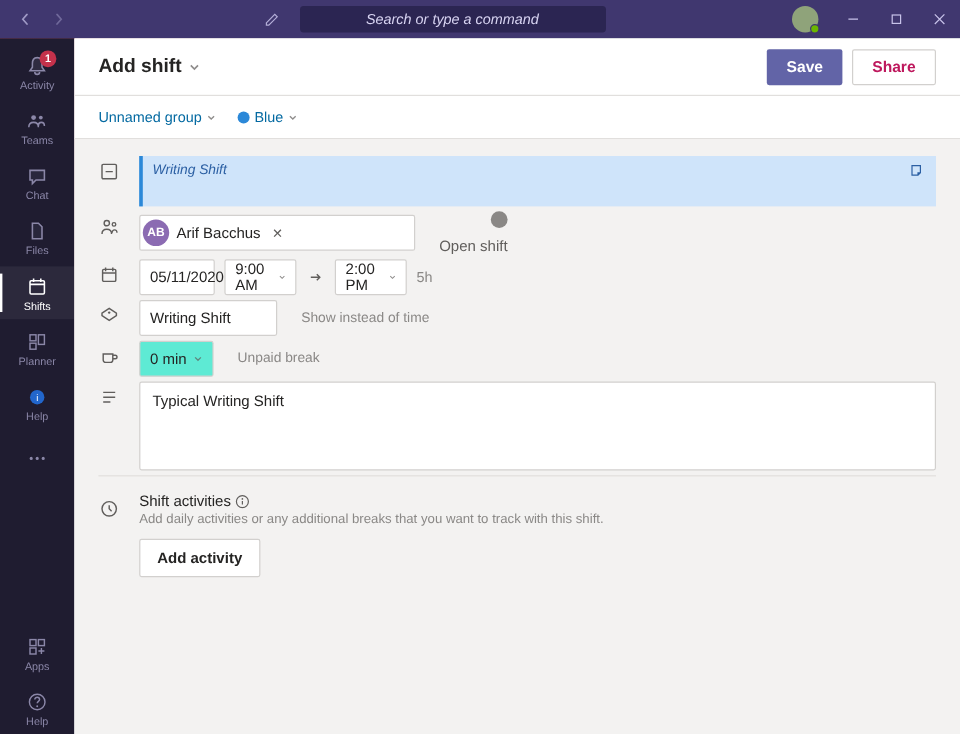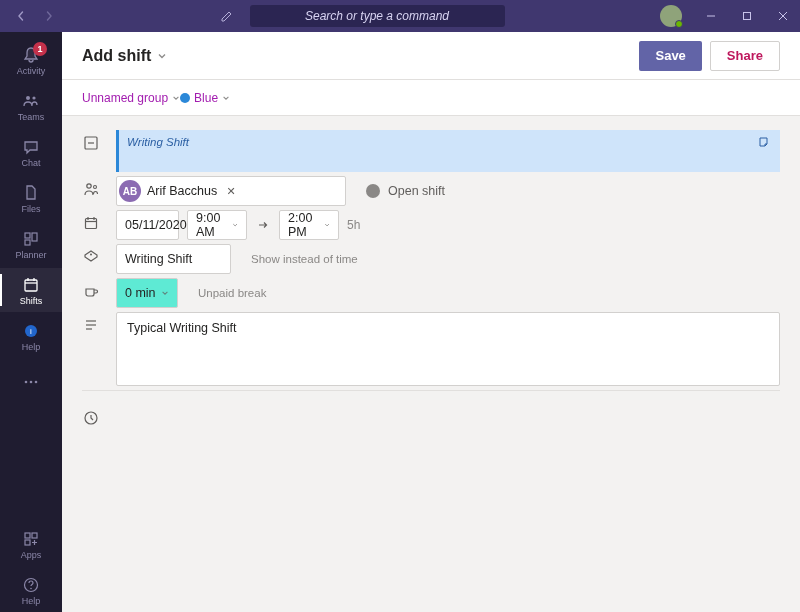--- a/index.html
+++ b/index.html
@@ -32,21 +32,21 @@
 
 
 .panel { flex: 1; background: #f3f2f1; display: flex; flex-direction: column; min-width: 0; }
 .panel-hdr { height: 48px; background: #fff; border-bottom: 1px solid #e1dfdd; display: flex; align-items: center; padding: 0 20px; }
 .panel-title { font-size: 16px; font-weight: 700; color: #252423; display: flex; align-items: center; gap: 6px; }
 .hdr-actions { margin-left: auto; display: flex; gap: 8px; }
 .btn { height: 30px; padding: 0 16px; border-radius: 2px; font-size: 13px; font-weight: 600; display: flex; align-items: center; cursor: pointer; border: none; }
 .btn-primary { background: #6264a7; color: #fff; }
 .btn-secondary { background: #fff; color: #be185d; border: 1px solid #d2d0ce; }
 
-.subhdr { height: 36px; background: #fff; border-bottom: 1px solid #e1dfdd; display: flex; align-items: center; padding: 0 20px; font-size: 12px; color: #a21caf; }
+.subhdr { height: 36px; background: #fff; border-bottom: 1px solid #e1dfdd; display: flex; align-items: center; padding: 0 20px; gap: 18px; font-size: 12px; color: #0369a1; }
 .subhdr .dd { display: flex; align-items: center; gap: 4px; cursor: pointer; }
 .bluechip { display: flex; align-items: center; gap: 6px; }
 .bluecircle { width: 10px; height: 10px; border-radius: 50%; background: #2b88d8; }
 
 .form-scroll { flex: 1; overflow-y: auto; padding: 14px 20px 0 20px; background: #f3f2f1; }
 .form-row { display: flex; align-items: flex-start; gap: 16px; margin-bottom: 4px; }
 .rowicon { width: 18px; height: 18px; color: #605e5c; display: flex; align-items: center; justify-content: center; flex-shrink: 0; margin-top: 4px; }
 .row-body { flex: 1; min-width: 0; }
 
 
@@ -54,21 +54,21 @@
 .preview .ptext { color: #2b5fa3; font-style: italic; font-size: 11.5px; }
 .preview .pnote { position: absolute; right: 8px; top: 6px; width: 14px; height: 14px; color: #2b5fa3; }
 
 
 .people-row { display: flex; align-items: center; gap: 20px; }
 .chipbox { background: #fff; border: 1px solid #d2d0ce; border-radius: 2px; height: 30px; display: flex; align-items: center; padding: 2px 6px 2px 2px; width: 230px; }
 .chip { display: flex; align-items: center; gap: 6px; background: transparent; height: 24px; border-radius: 2px; padding-right: 4px; }
 .chip .cava { width: 22px; height: 22px; border-radius: 50%; background: #8b6bb2; color: #fff; font-size: 10px; font-weight: 600; display: flex; align-items: center; justify-content: center; }
 .chip .cname { font-size: 12.5px; color: #252423; }
 .chip .crem { width: 16px; height: 16px; display: flex; align-items: center; justify-content: center; color: #605e5c; cursor: pointer; font-size: 11px; }
-.open-shift { display: flex; align-items: flex-end; gap: 8px; font-size: 12.5px; color: #605e5c; }
+.open-shift { display: flex; align-items: flex-end; gap: 8px; font-size: 12.5px; color: #605e5c; flex-direction: column; }
 .radio-off { width: 14px; height: 14px; border-radius: 50%; background: #8a8886; }
 
 
 .inline-fields { display: flex; align-items: center; gap: 8px; }
 .field { background: #fff; border: 1px solid #d2d0ce; height: 30px; display: flex; align-items: center; padding: 0 8px; font-size: 12.5px; color: #252423; border-radius: 2px; }
 .w-date { width: 63px; }
 .w-time { width: 60px; justify-content: space-between; }
 .arrow-sep { width: 16px; display: flex; justify-content: center; color: #605e5c; }
 .muted { font-size: 12px; color: #8a8886; }
 
@@ -168,40 +168,40 @@
       <span>Chat</span>
     </div>
     <div class="rail-item">
       <div class="ricon">
         <svg width="18" height="18" viewBox="0 0 18 18">
             <path d="M5 2 H10 L13 5 V15 H5 Z" stroke="currentColor" stroke-width="1.3" fill="currentColor" fill-opacity="0.1"></path>
           </svg>
       </div>
       <span>Files</span>
     </div>
-    <div class="rail-item">
-      <div class="ricon">
-        <svg width="18" height="18" viewBox="0 0 18 18">
-            <rect x="3" y="3" width="5" height="5" stroke="currentColor" stroke-width="1.2" fill="none"></rect>
-            <rect x="10" y="3" width="5" height="8" stroke="currentColor" stroke-width="1.2" fill="none"></rect>
-            <rect x="3" y="10" width="5" height="5" stroke="currentColor" stroke-width="1.2" fill="none"></rect>
-          </svg>
-      </div>
-      <span>Planner</span>
-    </div>
     <div class="rail-item active">
       <div class="ricon">
         <svg width="18" height="18" viewBox="0 0 18 18">
             <rect x="3" y="4" width="12" height="11" rx="1" stroke="currentColor" stroke-width="1.3" fill="none"></rect>
             <line x1="3" y1="7" x2="15" y2="7" stroke="currentColor" stroke-width="1.3"></line>
             <line x1="6" y1="2" x2="6" y2="5" stroke="currentColor" stroke-width="1.3"></line>
             <line x1="12" y1="2" x2="12" y2="5" stroke="currentColor" stroke-width="1.3"></line>
           </svg>
       </div>
       <span>Shifts</span>
+    </div>
+    <div class="rail-item">
+      <div class="ricon">
+        <svg width="18" height="18" viewBox="0 0 18 18">
+            <rect x="3" y="3" width="5" height="5" stroke="currentColor" stroke-width="1.2" fill="none"></rect>
+            <rect x="10" y="3" width="5" height="8" stroke="currentColor" stroke-width="1.2" fill="none"></rect>
+            <rect x="3" y="10" width="5" height="5" stroke="currentColor" stroke-width="1.2" fill="none"></rect>
+          </svg>
+      </div>
+      <span>Planner</span>
     </div>
     <div class="rail-item">
       <div class="ricon">
         <svg width="16" height="16" viewBox="0 0 16 16">
             <circle cx="8" cy="8" r="6" fill="#2266cc"></circle>
             <text x="8" y="11" text-anchor="middle" font-size="8" fill="#fff">i</text>
           </svg>
       </div>
       <span>Help</span>
     </div>
@@ -392,17 +392,29 @@
         </div>
       </div>
 
       <div class="form-row" style="border-top:1px solid #e1dfdd; padding-top:14px; margin-bottom:0;">
         <div class="rowicon">
           <svg width="16" height="16" viewBox="0 0 16 16">
               <circle cx="8" cy="8" r="6" stroke="#605e5c" stroke-width="1.2" fill="none"></circle>
               <path d="M8 5 V8 L10 10" stroke="#605e5c" stroke-width="1.2" fill="none"></path>
             </svg>
         </div>
+        <div class="row-body">
+          <div class="act-hdr">
+            <span>Shift activities</span>
+            <svg width="12" height="12" viewBox="0 0 12 12">
+                <circle cx="6" cy="6" r="5" stroke="#605e5c" stroke-width="1" fill="none"></circle>
+                <circle cx="6" cy="3.8" r="0.7" fill="#605e5c"></circle>
+                <line x1="6" y1="5.5" x2="6" y2="8.5" stroke="#605e5c" stroke-width="1"></line>
+              </svg>
+          </div>
+          <div class="act-sub">Add daily activities or any additional breaks that you want to track with this shift.</div>
+          <button class="act-btn">Add activity</button>
+        </div>
       </div>
 
     </div>
   </div>
 </div>
 
 </body></html>

